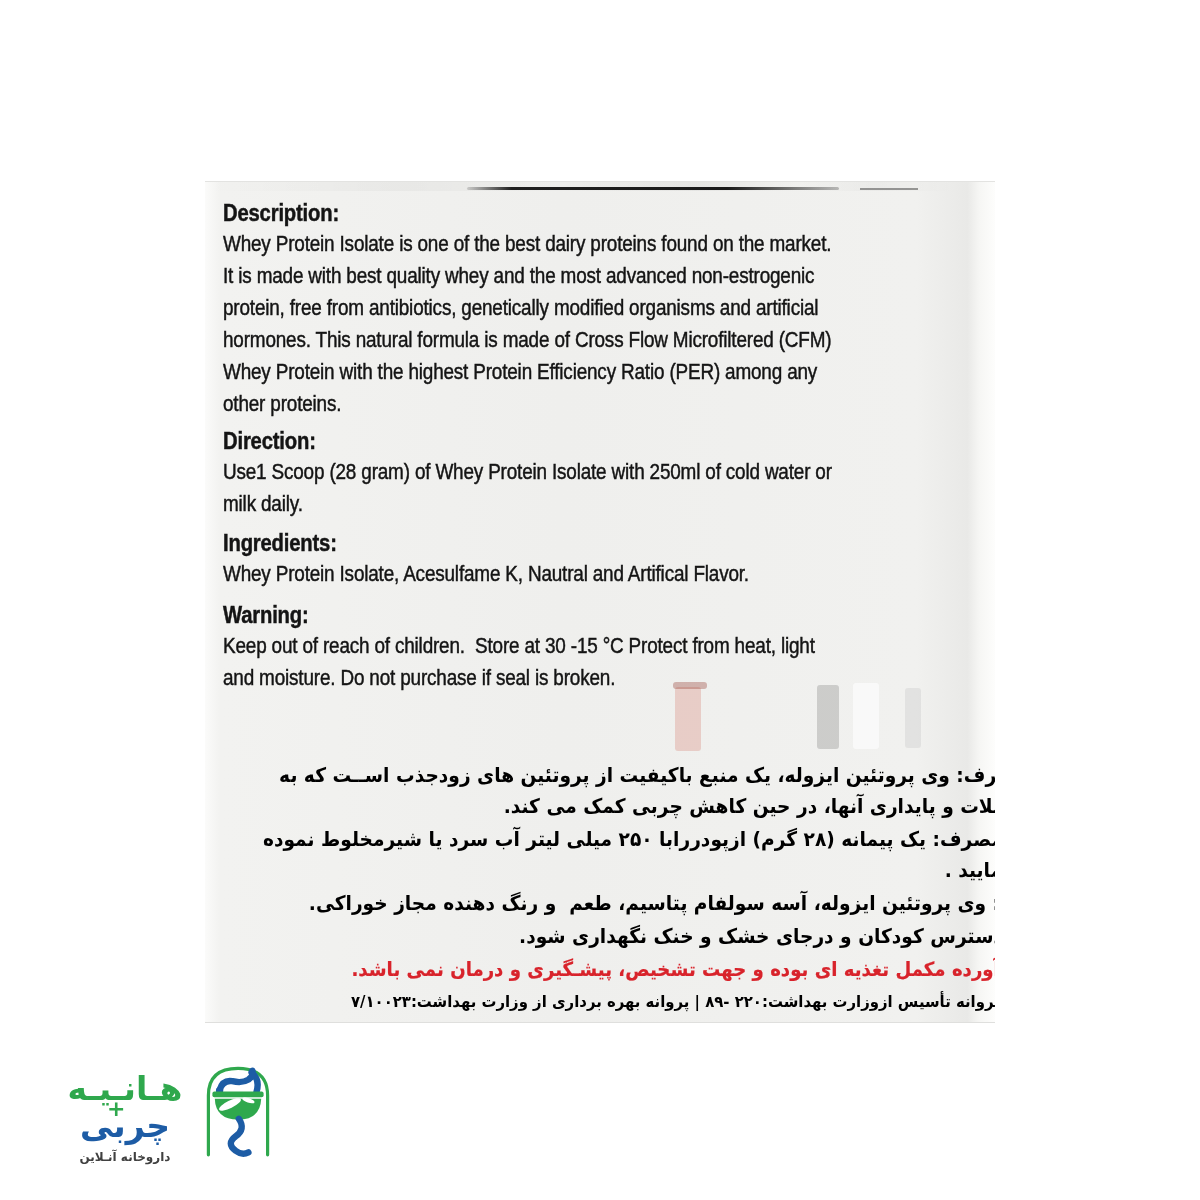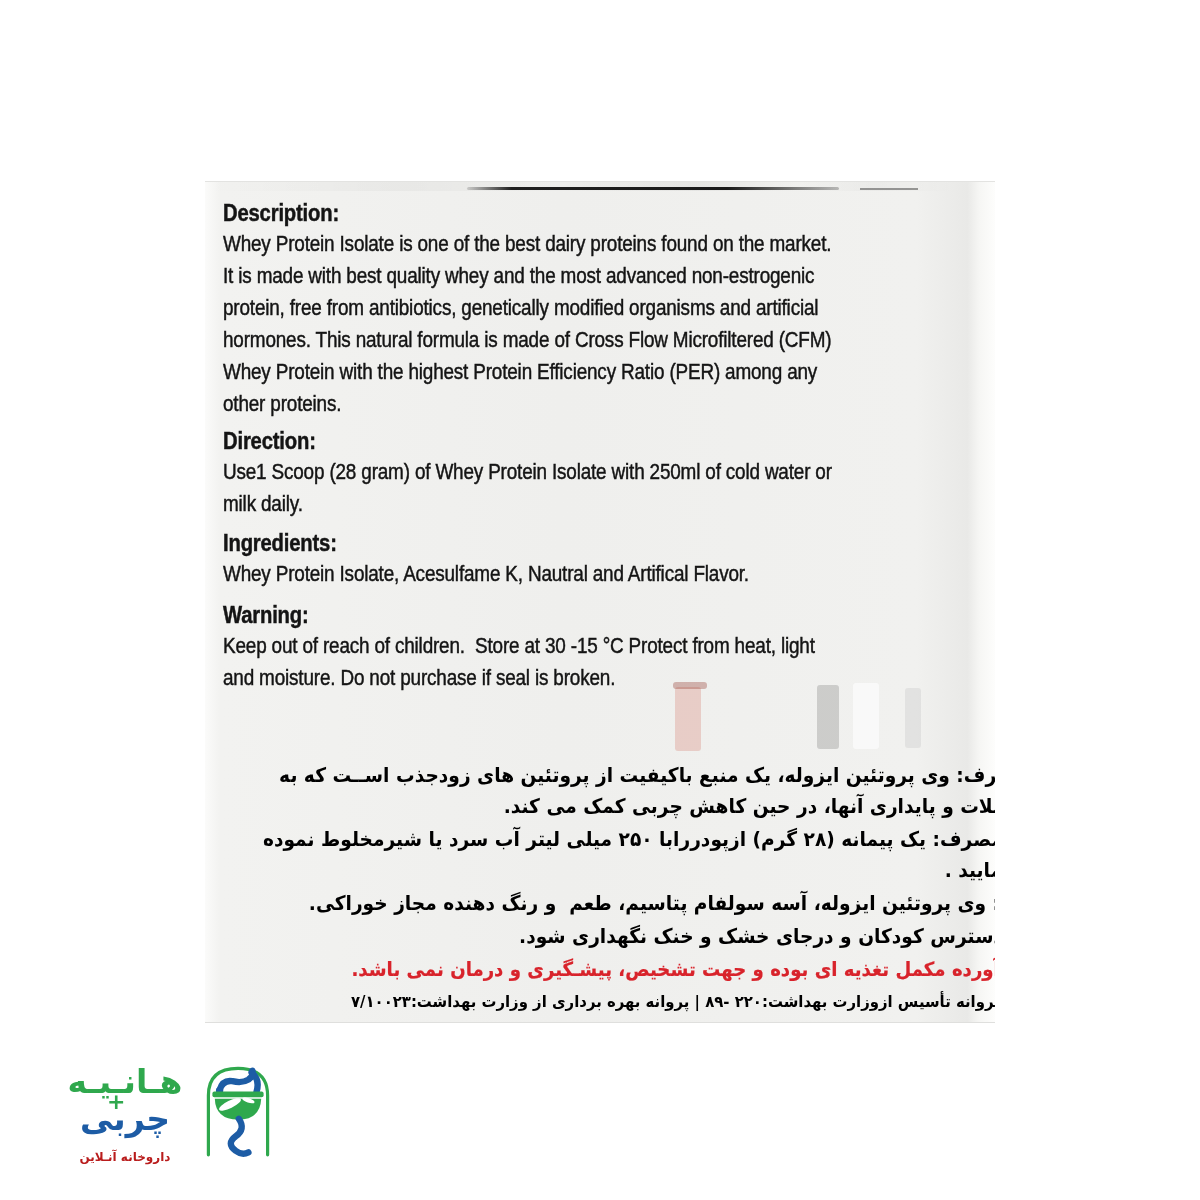--- a/index.html
+++ b/index.html
@@ -60,21 +60,21 @@
   .fa p{margin:2px 0 0;font-size:20px;line-height:31px;white-space:pre;}
   .fa p.red{color:#d8232b;font-size:19.5px;-webkit-text-stroke:.2px #d8232b;}
   .fa p.license{font-size:16px;text-align:center;margin-top:6px;line-height:22px;}
 
   
   .logo{position:absolute;left:56px;top:1056px;display:flex;align-items:flex-end;gap:8px;}
   .logo-text{width:138px;direction:rtl;text-align:center;font-family:"DejaVu Sans",sans-serif;font-weight:bold;}
   .logo-name1{color:#2fa84d;font-size:33px;line-height:36px;}
   .logo-name2{color:#1d5ca5;font-size:33px;line-height:38px;position:relative;display:inline-block;}
   .logo-plus{position:absolute;left:30%;top:-9px;color:#2fa84d;font-size:22px;font-weight:bold;line-height:1;}
-  .logo-tagline{color:#b91c1c;font-size:12px;letter-spacing:4px;margin-top:12px;white-space:nowrap;}
+  .logo-tagline{color:#404040;font-size:12px;letter-spacing:4px;margin-top:5px;white-space:nowrap;}
   .logo-icon{width:72px;height:108px;}
 </style>
 </head>
 <body>
 
 <div class="page">
 
   <div class="label">
 
     <div class="edge-line-dark"></div>

